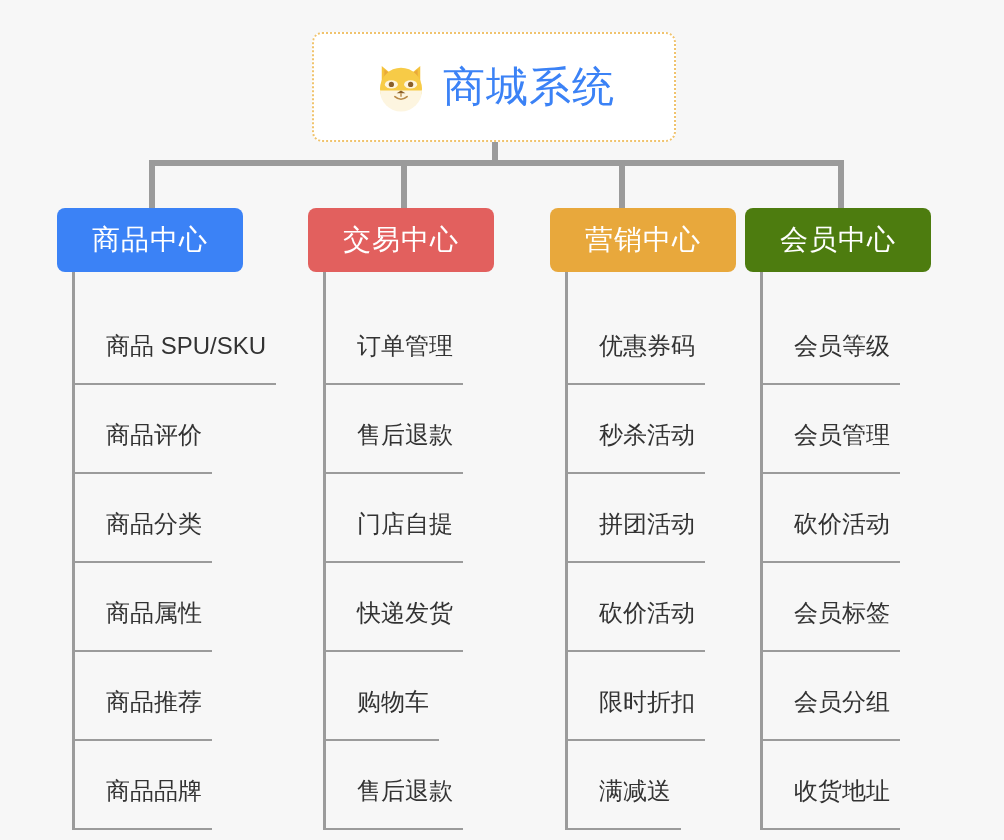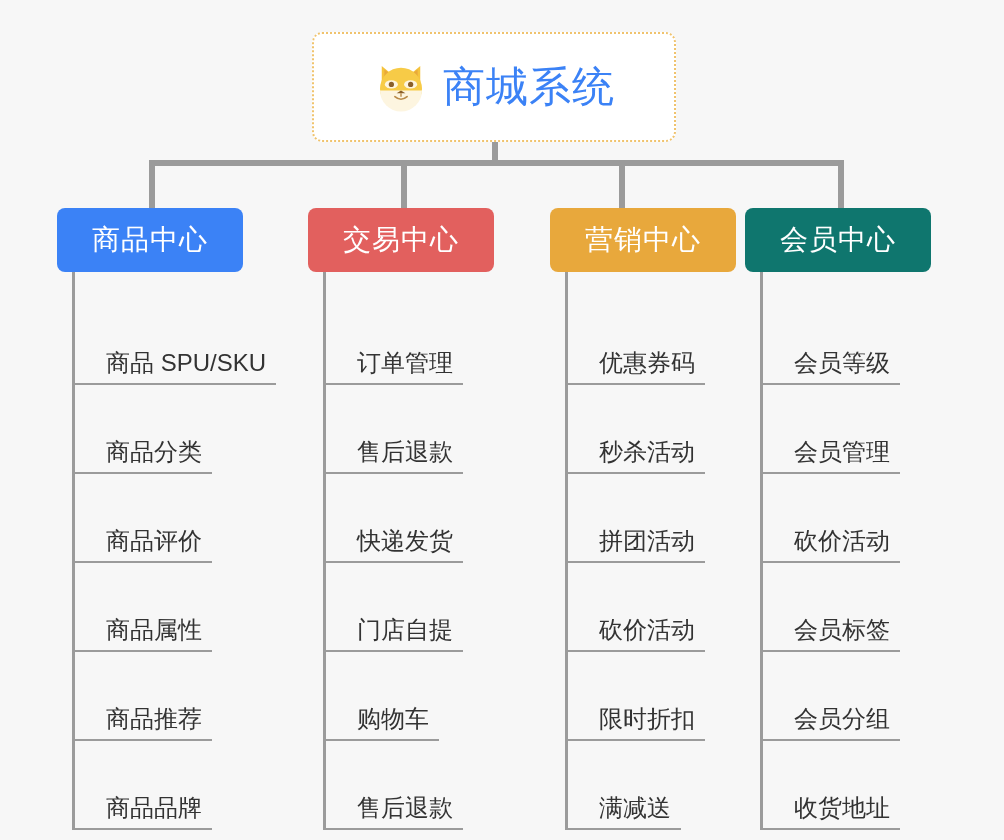--- a/index.html
+++ b/index.html
@@ -114,21 +114,21 @@
     display: flex;
     flex-direction: column;
     justify-content: flex-end;
     padding-left: 34px;
   }
   .leaf-label {
     font-size: 24px;
     color: #333333;
     line-height: 1.1;
     white-space: nowrap;
-    padding-bottom: 7px;
+    padding-bottom: 24px;
     align-self: flex-start;
   }
   .leaf-rule {
     height: 2px;
     background: #9b9b9b;
     margin-left: -34px;
   }
 </style>
 </head>
 <body>
@@ -166,25 +166,25 @@
         <div class="cat-header" style="background: #3b82f6;">
           <span>商品中心</span>
         </div>
         <div class="cat-body">
           <div class="cat-trunk"></div>
           <div class="leaf">
             <span class="leaf-label">商品 SPU/SKU</span>
             <div class="leaf-rule" style="width: 204px;"></div>
           </div>
           <div class="leaf">
+            <span class="leaf-label">商品评价</span>
+            <div class="leaf-rule" style="width: 140px;"></div>
+          </div>
+          <div class="leaf">
             <span class="leaf-label">商品分类</span>
-            <div class="leaf-rule" style="width: 140px;"></div>
-          </div>
-          <div class="leaf">
-            <span class="leaf-label">商品评价</span>
             <div class="leaf-rule" style="width: 140px;"></div>
           </div>
           <div class="leaf">
             <span class="leaf-label">商品属性</span>
             <div class="leaf-rule" style="width: 140px;"></div>
           </div>
           <div class="leaf">
             <span class="leaf-label">商品推荐</span>
             <div class="leaf-rule" style="width: 140px;"></div>
           </div>
@@ -202,25 +202,25 @@
           <div class="cat-trunk"></div>
           <div class="leaf">
             <span class="leaf-label">订单管理</span>
             <div class="leaf-rule" style="width: 140px;"></div>
           </div>
           <div class="leaf">
             <span class="leaf-label">售后退款</span>
             <div class="leaf-rule" style="width: 140px;"></div>
           </div>
           <div class="leaf">
+            <span class="leaf-label">门店自提</span>
+            <div class="leaf-rule" style="width: 140px;"></div>
+          </div>
+          <div class="leaf">
             <span class="leaf-label">快递发货</span>
-            <div class="leaf-rule" style="width: 140px;"></div>
-          </div>
-          <div class="leaf">
-            <span class="leaf-label">门店自提</span>
             <div class="leaf-rule" style="width: 140px;"></div>
           </div>
           <div class="leaf">
             <span class="leaf-label">购物车</span>
             <div class="leaf-rule" style="width: 116px;"></div>
           </div>
           <div class="leaf">
             <span class="leaf-label">售后退款</span>
             <div class="leaf-rule" style="width: 140px;"></div>
           </div>
@@ -252,21 +252,21 @@
             <span class="leaf-label">限时折扣</span>
             <div class="leaf-rule" style="width: 140px;"></div>
           </div>
           <div class="leaf">
             <span class="leaf-label">满减送</span>
             <div class="leaf-rule" style="width: 116px;"></div>
           </div>
         </div>
       </div>
       <div class="category" style="left: 745px; width: 186px;">
-        <div class="cat-header" style="background: #0f766e; text-align: right;">
+        <div class="cat-header" style="background: #4d7c0f; text-align: right;">
           <span>会员中心</span>
         </div>
         <div class="cat-body">
           <div class="cat-trunk"></div>
           <div class="leaf">
             <span class="leaf-label">会员等级</span>
             <div class="leaf-rule" style="width: 140px;"></div>
           </div>
           <div class="leaf">
             <span class="leaf-label">会员管理</span>

